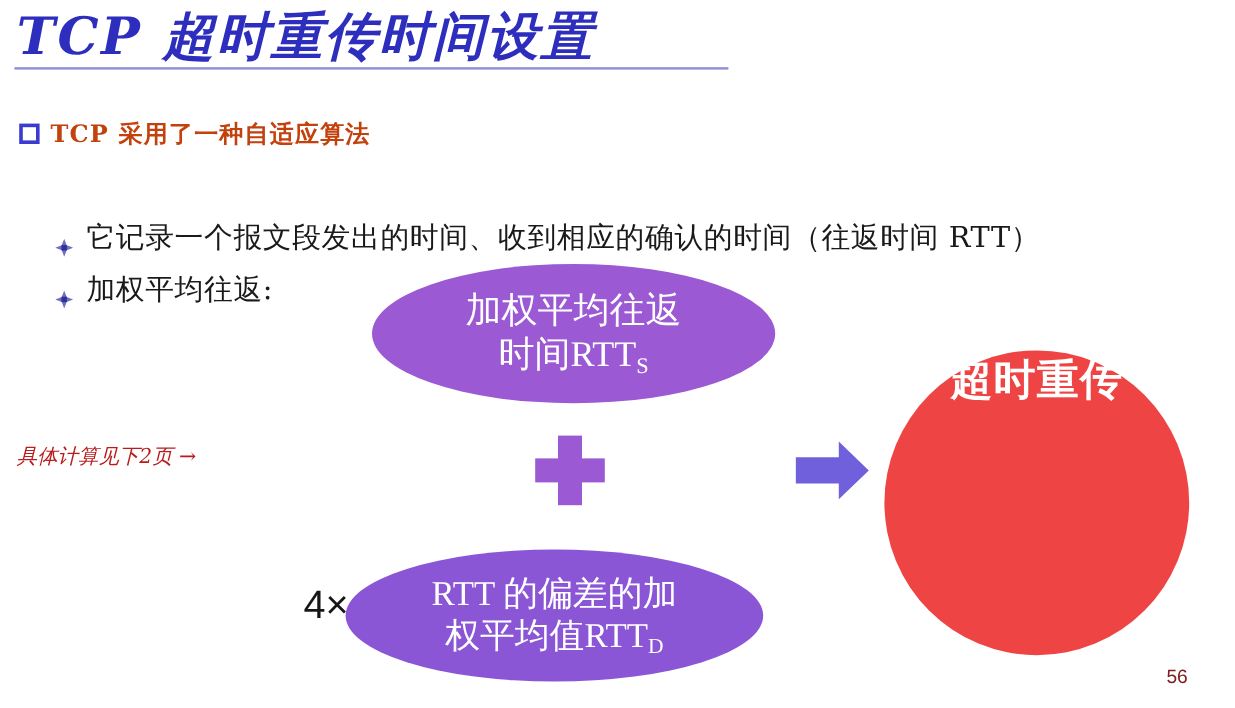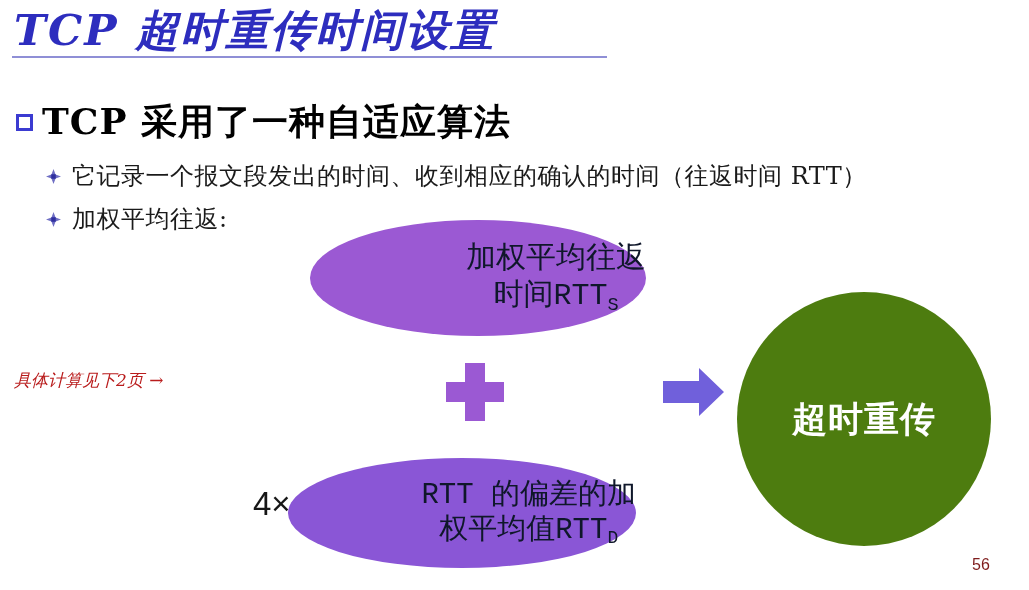--- a/index.html
+++ b/index.html
@@ -53,32 +53,33 @@
     width: 17px;
     height: 17px;
     border: 3px solid #3b3bd1;
     background: #ffffff;
     box-sizing: border-box;
     margin-right: 9px;
     flex: none;
   }
   .bullet-l1 .txt {
     font-family: "DejaVu Serif", serif;
-    font-size: 36px;
+    font-size: 20px;
     font-weight: bold;
-    color: #000000;
+    color: #c2410c;
     letter-spacing: 1px;
   }
 
   .bullet-l2 {
     position: absolute;
     left: 46px;
     display: flex;
-    align-items: center;
-    white-space: nowrap;
+    align-items: flex-end;
+    white-space: nowrap;
+    margin-top: 22px;
   }
   #bullet-2a { top: 160px; }
   #bullet-2b { top: 203px; }
   .diamond-marker {
     width: 15px;
     height: 15px;
     margin-right: 11px;
     flex: none;
   }
   .bullet-l2 .txt {
@@ -107,24 +108,24 @@
     font-size: 21px;
     color: #3a3a3a;
   }
 
   
   .ellipse {
     position: absolute;
     border-radius: 50%;
     display: flex;
     align-items: center;
-    justify-content: flex-end;
+    justify-content: center;
     text-align: center;
-    color: #0f172a;
-    font-family: Liberation Mono, monospace;
+    color: #ffffff;
+    font-family: Liberation Serif, serif;
     line-height: 1.22;
   }
   #ellipse-rtts {
     left: 310px;
     top: 220px;
     width: 336px;
     height: 116px;
     background: #9b59d3;
     font-size: 30px;
   }
@@ -144,23 +145,22 @@
   }
 
   
   #circle-rto {
     position: absolute;
     left: 737px;
     top: 292px;
     width: 254px;
     height: 254px;
     border-radius: 50%;
-    background: #4d7c0f;
-    display: flex;
-    align-items: center;
+    background: #ef4444;
+    display: flex;
     justify-content: center;
     text-align: center;
     color: #ffffff;
     font-family: "DejaVu Sans", sans-serif;
     font-weight: bold;
     font-size: 35px;
     line-height: 1.45;
     letter-spacing: 1px;
   }
 

